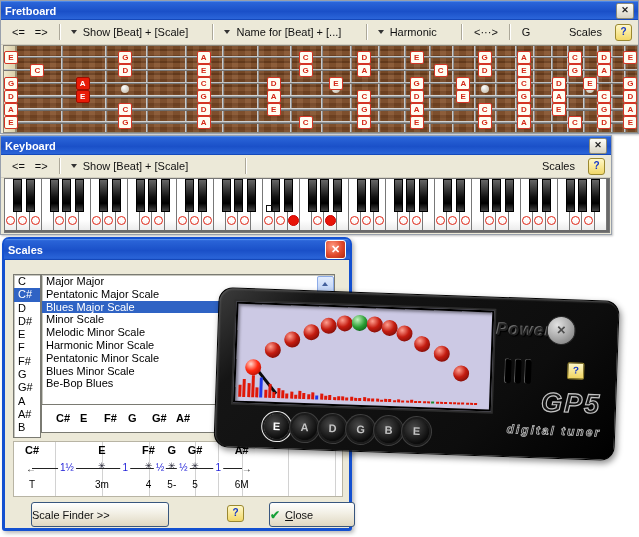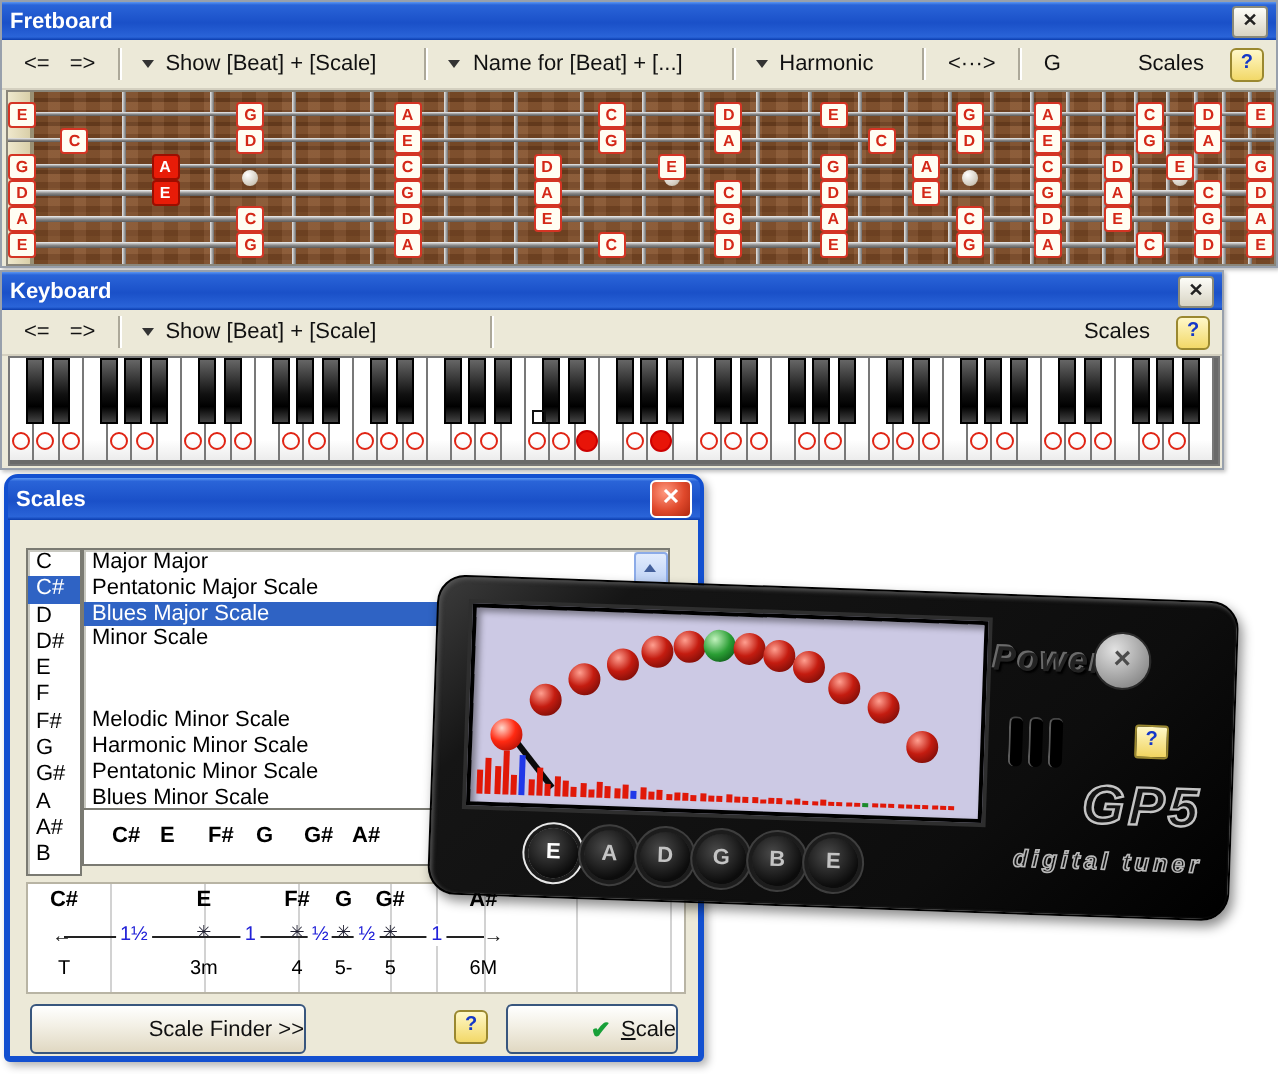--- a/index.html
+++ b/index.html
@@ -46,21 +46,21 @@
   #notesrow{position:absolute;left:36px;top:164px;width:292px;height:27px;background:#fff;border:1px solid #7a7a72;font-size:11px;font-weight:bold;}
   #notesrow span{position:absolute;top:7px;}
   #diagram{position:absolute;left:8px;top:201px;width:328px;height:54px;background:#fff;border:1px solid #b8b4a4;}
   .gline{position:absolute;top:0;bottom:0;width:1px;background:#d2d2d2;}
   .dnote{position:absolute;top:2px;font-size:11px;font-weight:bold;transform:translateX(-50%);}
   .ddeg{position:absolute;top:37px;font-size:10px;transform:translateX(-50%);}
   .dline{position:absolute;top:26px;height:1px;background:#222;}
   .dmark{position:absolute;top:19px;transform:translateX(-50%);font-size:9px;color:#223;}
   .dint{position:absolute;top:20px;transform:translateX(-50%);font-size:10px;color:#2222d8;background:#fff;padding:0 2px;}
   .darr{position:absolute;top:21px;font-size:10px;color:#222;}
-  .xpbtn{position:absolute;height:23px;background:linear-gradient(180deg,#ffffff,#f2efe4 45%,#e0d8c2);border:1px solid #38567e;border-radius:3px;font-size:11px;color:#111;display:flex;align-items:center;justify-content:flex-end;}
+  .xpbtn{position:absolute;height:23px;background:linear-gradient(180deg,#ffffff,#f2efe4 45%,#e0d8c2);border:1px solid #38567e;border-radius:3px;font-size:11px;color:#111;display:flex;align-items:center;justify-content:flex-start;margin-left:16px;}
   .ufirst::first-letter{text-decoration:underline;}
   .chk{color:#18a038;font-weight:bold;margin-right:5px;font-size:12px;}
   
   #tuner{position:absolute;left:219px;top:287px;width:399px;height:158px;border-radius:14px;background:linear-gradient(135deg,#3c3c3c 0%,#151515 18%,#0d0d0d 70%,#000 100%);border:1px solid #000;box-shadow:inset 1px 1px 2px #555, 2px 3px 6px rgba(0,0,0,.45);transform:rotate(2deg);transform-origin:top left;z-index:9;}
   #tdisplay{position:absolute;left:17px;top:13px;width:254px;height:97px;background:#ccc9e4;border:2px solid #000;box-shadow:inset 2px 2px 3px rgba(0,0,0,.4),0 0 0 2px #2e2e2e;overflow:hidden;}
   .led{position:absolute;width:16px;height:16px;border-radius:50%;}
   .led.red{background:radial-gradient(circle at 35% 30%,#ff9f90,#c41c10 45%,#6e0a06 90%);}
   .led.bright{background:radial-gradient(circle at 35% 30%,#ffd8cc,#ff2a12 45%,#a80c04 90%);}
   .led.green{background:radial-gradient(circle at 35% 30%,#c2f2be,#2a9e34 50%,#0a5216 90%);}
   #needle{position:absolute;left:22px;top:64px;width:31px;height:3px;background:#0a0a0a;transform:rotate(50deg);transform-origin:left top;}
@@ -390,21 +390,21 @@
         <div class="li">B</div>
       </div>
     <div class="listbox" id="scalelist" style="left:36px;top:34px;width:292px;height:130px;">
       <div class="sbar">
           <div class="sup"></div>
         </div>
     <div class="sli" style="width: 272px;">Major Major</div>
         <div class="sli" style="width: 272px;">Pentatonic Major Scale</div>
         <div class="sli sel" style="width: 272px;">Blues Major Scale</div>
         <div class="sli" style="width: 272px;">Minor Scale</div>
-        <div class="sli" style="width: 272px; margin-top: 28px;">Melodic Minor Scale</div>
+        <div class="sli" style="width: 272px;">Melodic Minor Scale</div>
         <div class="sli" style="width: 272px;">Harmonic Minor Scale</div>
         <div class="sli" style="width: 272px;">Pentatonic Minor Scale</div>
         <div class="sli" style="width: 272px;">Blues Minor Scale</div>
         <div class="sli" style="width: 272px;">Be-Bop Blues</div>
       </div>
     <div id="notesrow">
         <span style="left: 14px;">C#</span>
         <span style="left: 38px;">E</span>
         <span style="left: 62px;">F#</span>
         <span style="left: 86px;">G</span>
@@ -444,21 +444,21 @@
         <div class="dint" style="left: 146.15px;">½</div>
         <div class="dint" style="left: 169.45px;">½</div>
         <div class="dint" style="left: 204.4px;">1</div>
       </div>
     <div class="xpbtn" style="left:10px;top:262px;width:136px;">
         <span>Scale Finder  &gt;&gt;</span>
       </div>
     <div class="helpbtn" style="position:absolute;left:222px;top:265px;margin:0;">?</div>
     <div class="xpbtn" style="left:248px;top:262px;width:84px;">
         <span class="chk">✔</span>
-        <span class="ufirst">Scale</span>
+        <span class="ufirst">Close</span>
       </div>
   </div>
 
   <div id="tuner">
     <div id="tdisplay">
       <div id="needle"></div>
       <div id="spectrum">
           <i style="height: 12px;"></i>
           <i style="height: 18px;"></i>
           <i style="height: 14px;"></i>

